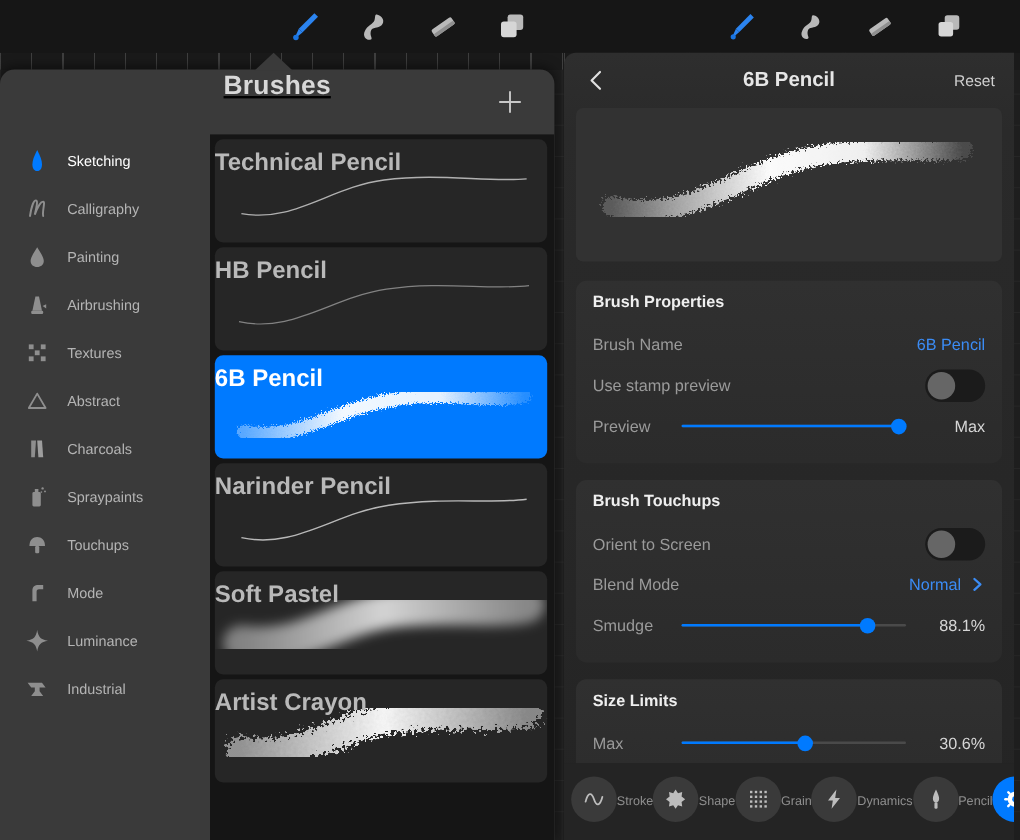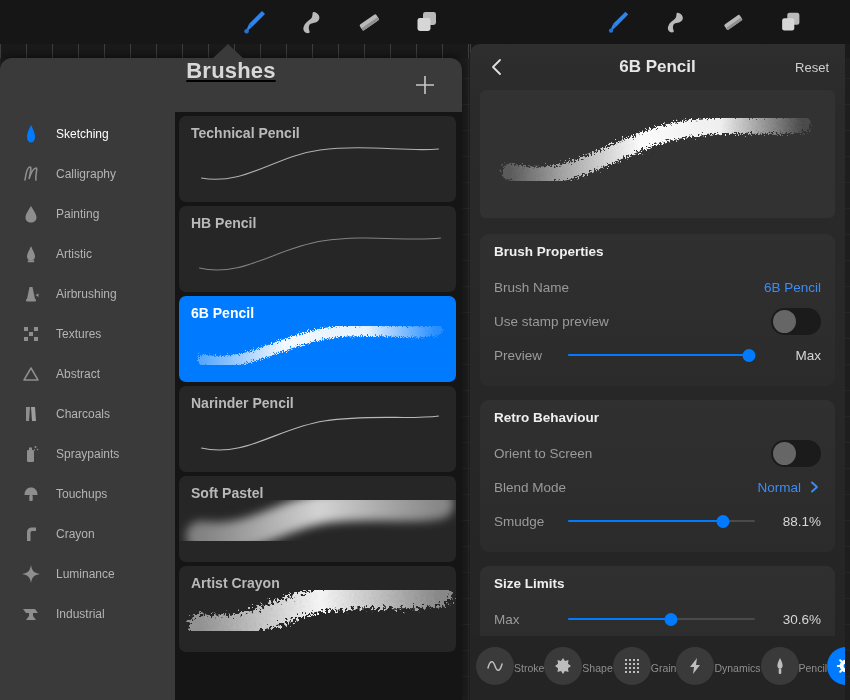--- a/index.html
+++ b/index.html
@@ -115,22 +115,22 @@
   .brush-card {
     position: relative;
     height: 86px; margin-bottom: 4px;
     border-radius: 7px;
     background: #262626;
     overflow: hidden;
     cursor: pointer;
   }
   .brush-card.selected { background: #007AFF; }
   .brush-name {
-    position: absolute; left: 12px; top: 9px;
-    font-size: 14px; font-weight: bold; color: #b9b9b9;
+    position: absolute; left: 0; top: 9px;
+    font-size: 20px; font-weight: bold; color: #b9b9b9;
     z-index: 2;
   }
   .brush-card.selected .brush-name { color: #ffffff; }
   .brush-stroke { position: absolute; inset: 0; }
   .brush-stroke svg { width: 100%; height: 100%; display: block; }
 
   
   .studio {
     position: absolute; left: 470px; top: 44px;
     width: 375px; height: 656px;
@@ -360,29 +360,20 @@
 
         <div class="cat-item">
           <span class="cat-icon">
             <svg width="22" height="22" viewBox="0 0 22 22">
                 <path d="M11 3 C14 8 16.5 11.5 16.5 14.5 C16.5 17.6 14 19.5 11 19.5 C8 19.5 5.5 17.6 5.5 14.5 C5.5 11.5 8 8 11 3 Z" fill="#8e8e8e"></path>
               </svg>
           </span>
           <span class="cat-label">Painting</span>
         </div>
 
-        <div class="cat-item">
-          <span class="cat-icon">
-            <svg width="22" height="22" viewBox="0 0 22 22">
-                <path d="M11 3 C13 8 15 10.5 15 13.5 C15 16 13.2 17.5 11 17.5 C8.8 17.5 7 16 7 13.5 C7 10.5 9 8 11 3 Z" fill="#8e8e8e"></path>
-                <rect x="7.6" y="17.2" width="6.8" height="2" rx="1" fill="#8e8e8e"></rect>
-              </svg>
-          </span>
-          <span class="cat-label">Artistic</span>
-        </div>
 
         <div class="cat-item">
           <span class="cat-icon">
             <svg width="22" height="22" viewBox="0 0 22 22">
                 <path d="M9.5 4 L12.5 4 L15 16 L7 16 Z" fill="#8e8e8e"></path>
                 <rect x="6" y="16" width="10" height="2.6" rx="1" fill="#8e8e8e"></rect>
                 <path d="M15.5 12 L18.5 10.5 L18.5 14 Z" fill="#8e8e8e"></path>
               </svg>
           </span>
           <span class="cat-label">Airbrushing</span>
@@ -443,21 +434,21 @@
           </span>
           <span class="cat-label">Touchups</span>
         </div>
 
         <div class="cat-item">
           <span class="cat-icon">
             <svg width="22" height="22" viewBox="0 0 22 22">
                 <path d="M7 18 L7 9 C7 6 9 4.5 12 4.5 L16 4.5 L16 8 L12.5 8 C11 8 10.5 8.8 10.5 10 L10.5 18 Z" fill="#8e8e8e"></path>
               </svg>
           </span>
-          <span class="cat-label">Crayon</span>
+          <span class="cat-label">Mode</span>
         </div>
 
         <div class="cat-item">
           <span class="cat-icon">
             <svg width="22" height="22" viewBox="0 0 22 22">
                 <path d="M11 2 C12 8 14 10 20 11 C14 12 12 14 11 20 C10 14 8 12 2 11 C8 10 10 8 11 2 Z" fill="#8e8e8e"></path>
               </svg>
           </span>
           <span class="cat-label">Luminance</span>
         </div>
@@ -620,21 +611,21 @@
           <span class="slider-wrap">
             <span class="slider-track"></span>
             <span class="slider-fill" style="width:97%"></span>
             <span class="slider-thumb" style="left:97%"></span>
           </span>
           <span class="slider-suffix">Max</span>
         </div>
       </div>
 
       <div class="group">
-        <div class="group-title">Retro Behaviour</div>
+        <div class="group-title">Brush Touchups</div>
 
         <div class="row">
           <span class="row-label">Orient to Screen</span>
           <span class="toggle">
             <span class="knob"></span>
           </span>
         </div>
 
         <div class="row">
           <span class="row-label">Blend Mode</span>

